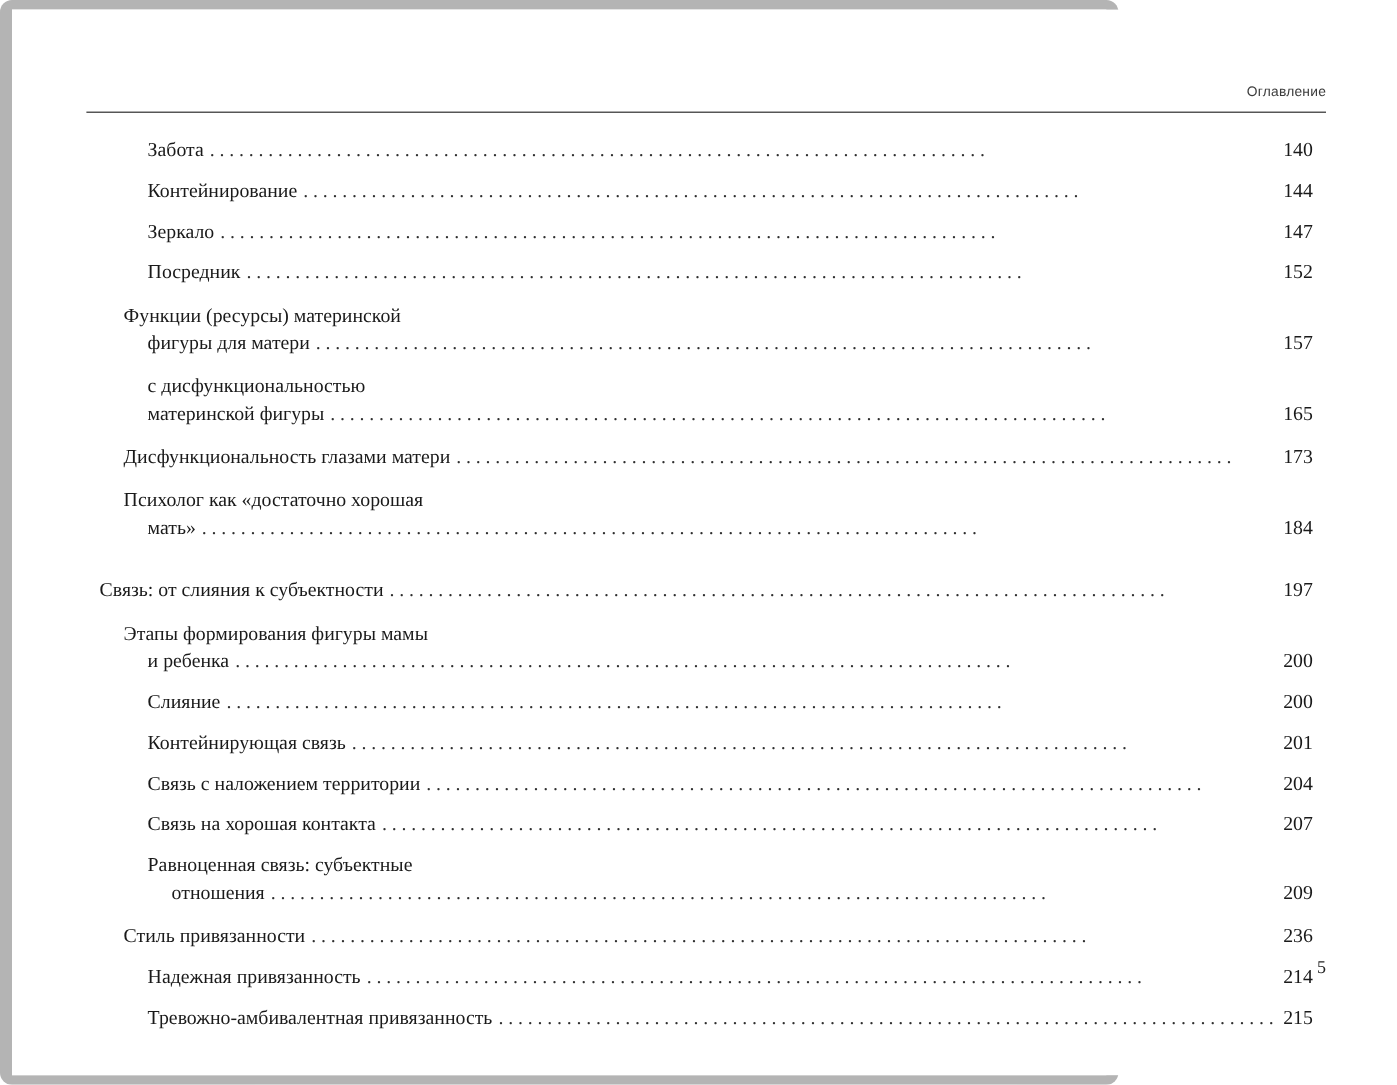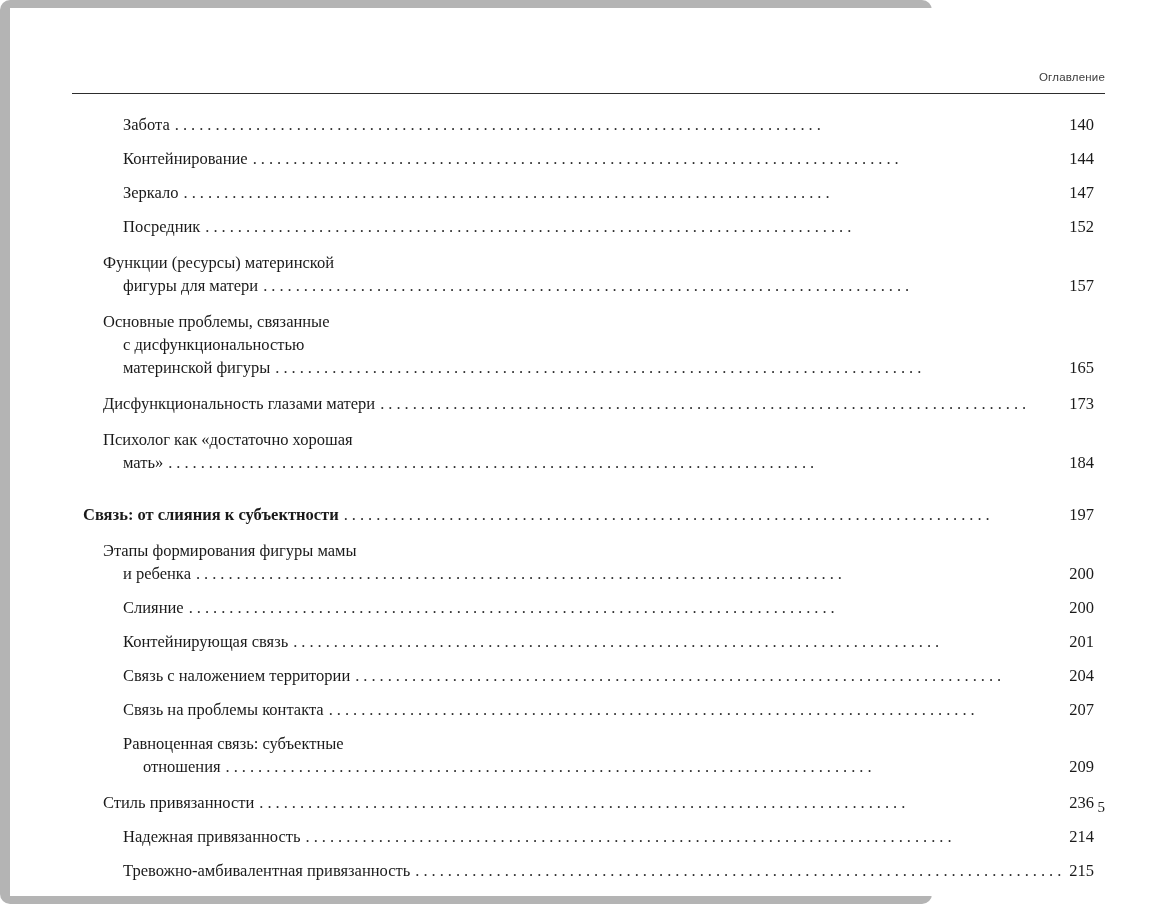--- a/index.html
+++ b/index.html
@@ -40,21 +40,21 @@
     margin-top: 19px;
     font-size: 16.5px;
     line-height: 23px;
     color: #1a1a1a;
   }
   .entry { margin: 11px; }
   .entry.lvl1 { padding-left: 20px; }
   .entry.lvl2 { padding-left: 40px; }
   .entry.gap-group   { margin-top: 13px; }
   .entry.gap-section { margin-top: 29px; }
-  .entry.bold .txt { font-weight: bold; text-align: center; }
+  .entry.bold .txt { font-weight: normal; text-align: center; }
 
   .line { display: flex; align-items: baseline; }
   .line.cont { padding-left: 20px; }
   .txt { white-space: nowrap; }
   .dots {
     flex: 1 1 auto;
     overflow: hidden;
     white-space: nowrap;
     margin: 0 4px 0 5px;
     letter-spacing: 4px;
@@ -116,23 +116,20 @@
             <div class="line">
               <span class="txt">Функции (ресурсы) материнской</span>
             </div>
             <div class="line cont leader-line">
               <span class="txt">фигуры для матери</span>
               <span class="dots"></span>
               <span class="pg">157</span>
             </div>
           </div>
           <div class="entry lvl1 gap-group">
-            <div class="line">
-              <span class="txt">Основные проблемы, связанные</span>
-            </div>
             <div class="line cont">
               <span class="txt">с дисфункциональностью</span>
             </div>
             <div class="line cont leader-line">
               <span class="txt">материнской фигуры</span>
               <span class="dots"></span>
               <span class="pg">165</span>
             </div>
           </div>
           <div class="entry lvl1 gap-group">
@@ -185,21 +182,21 @@
           </div>
           <div class="entry lvl2">
             <div class="line leader-line">
               <span class="txt">Связь с наложением территории</span>
               <span class="dots"></span>
               <span class="pg">204</span>
             </div>
           </div>
           <div class="entry lvl2">
             <div class="line leader-line">
-              <span class="txt">Связь на проблемы контакта</span>
+              <span class="txt">Связь на хорошая контакта</span>
               <span class="dots"></span>
               <span class="pg">207</span>
             </div>
           </div>
           <div class="entry lvl2">
             <div class="line">
               <span class="txt">Равноценная связь: субъектные</span>
             </div>
             <div class="line cont leader-line">
               <span class="txt">отношения</span>

